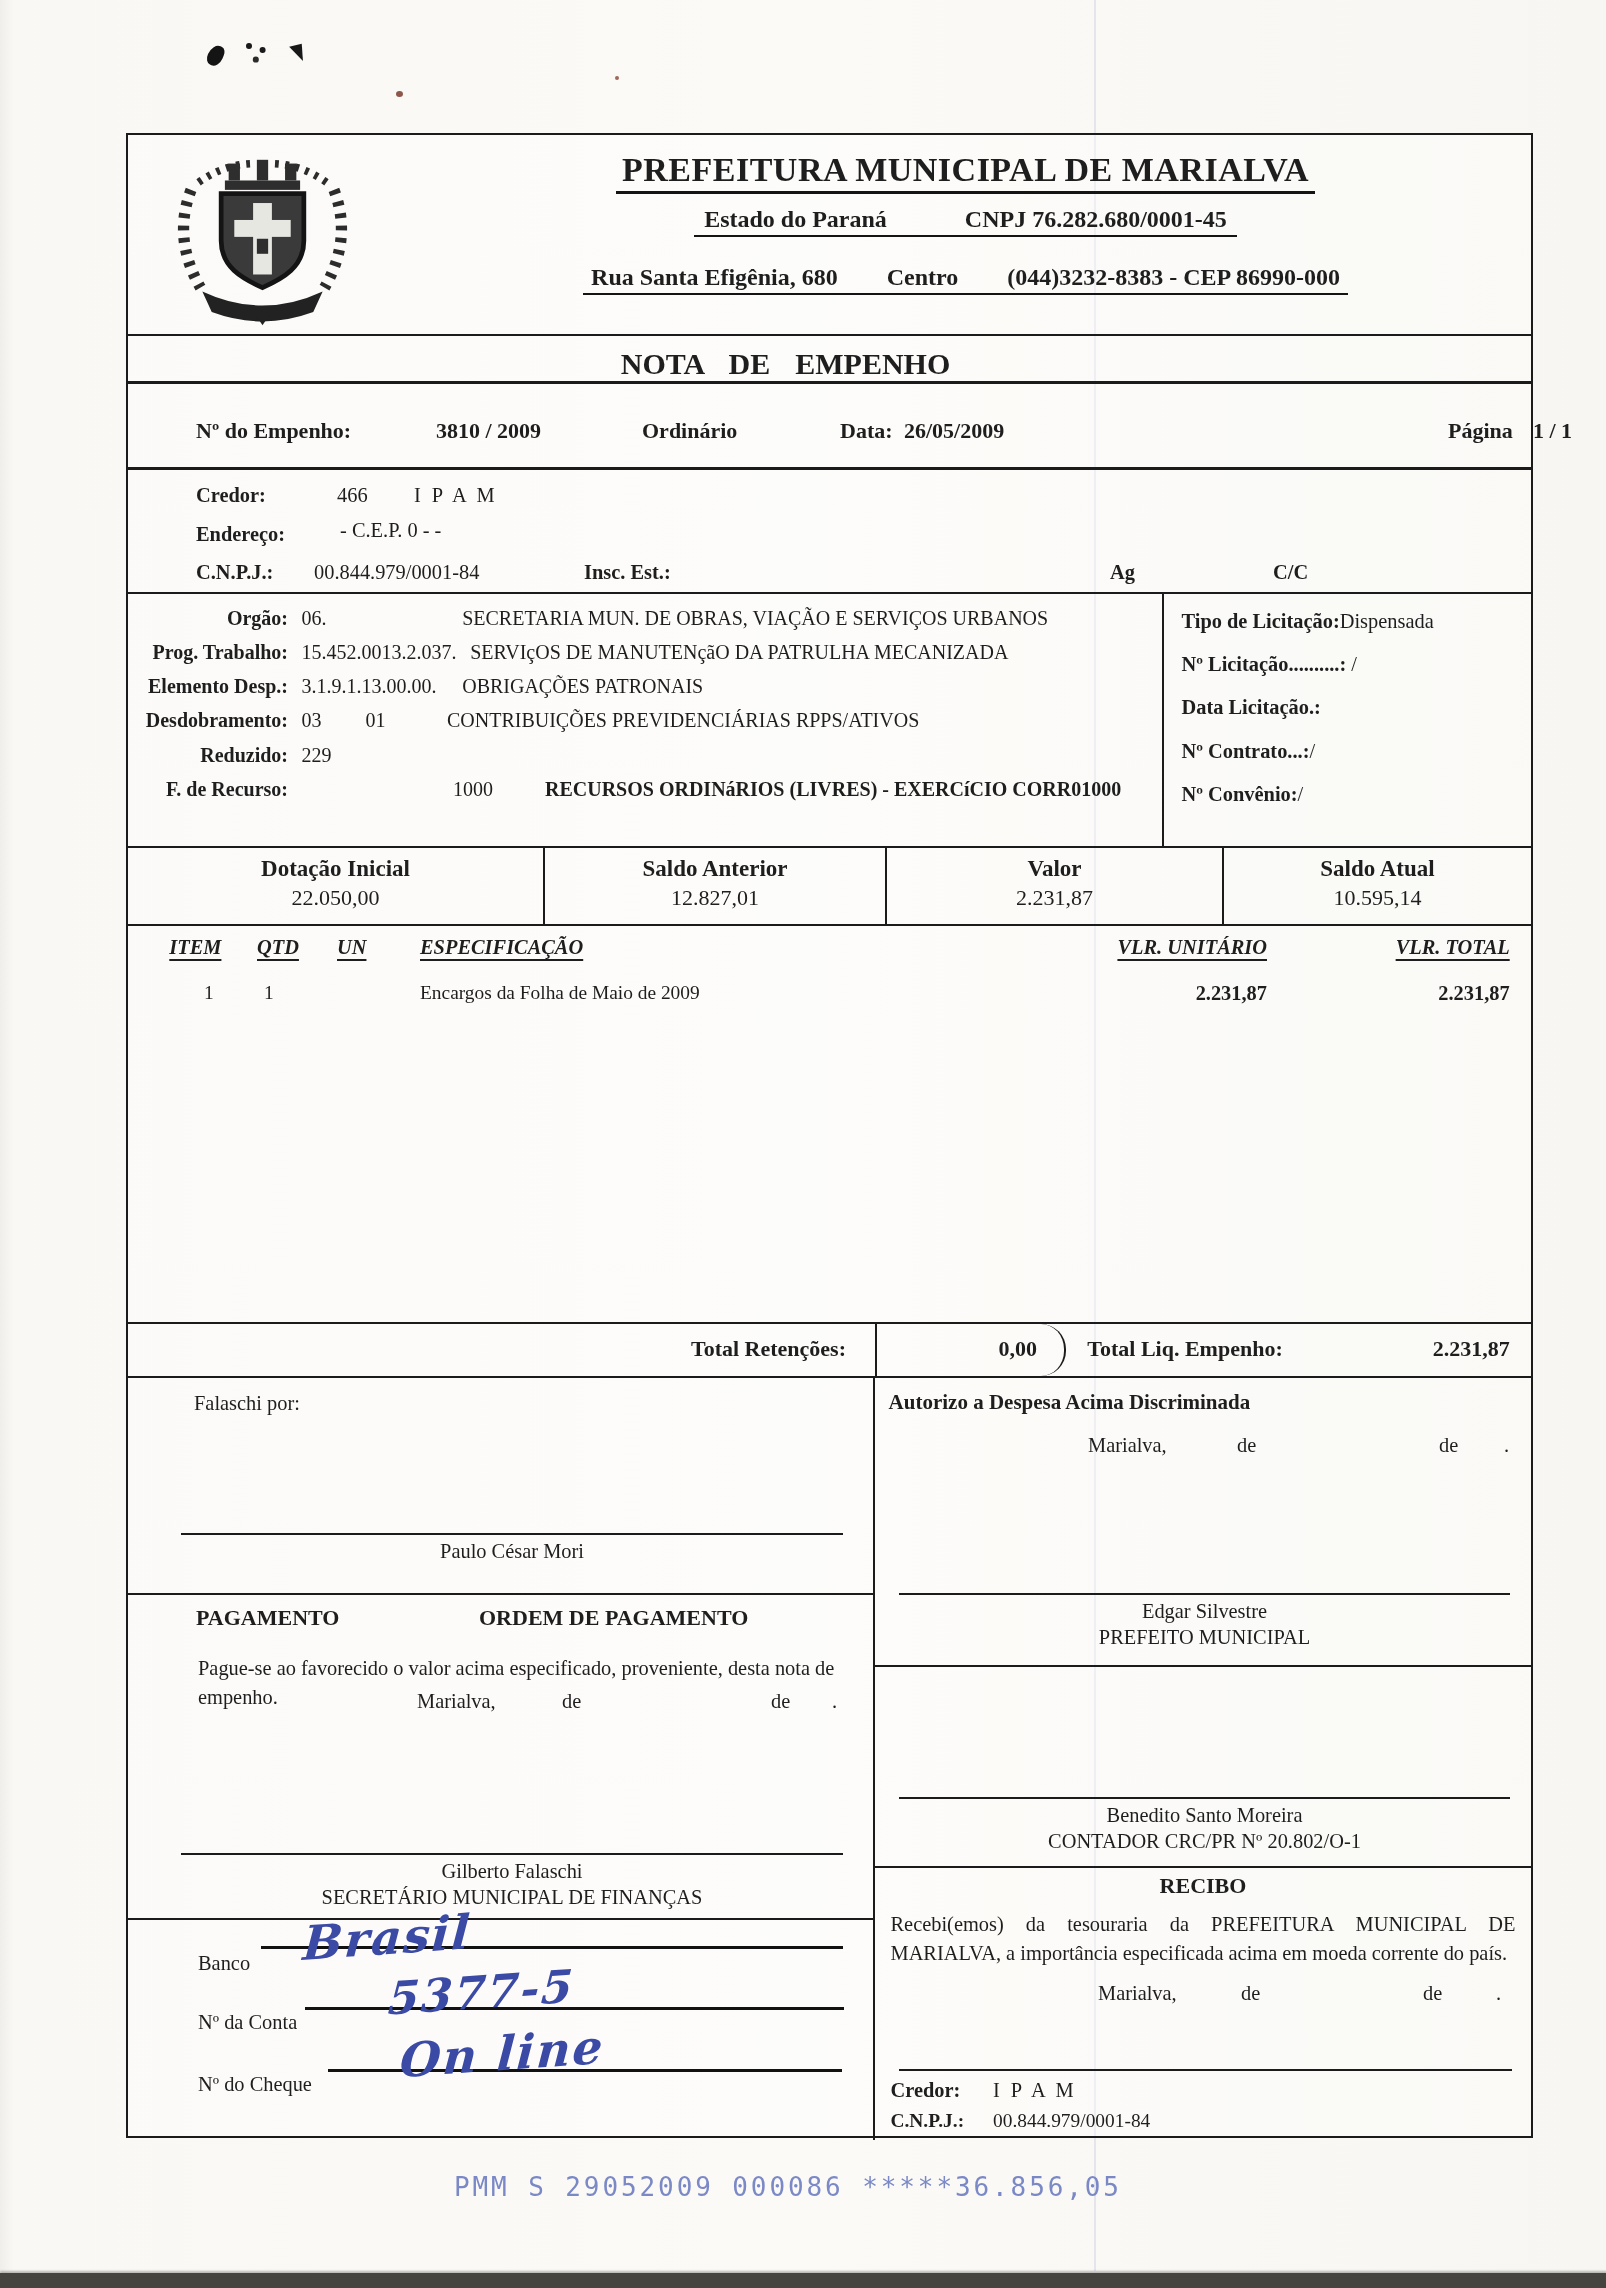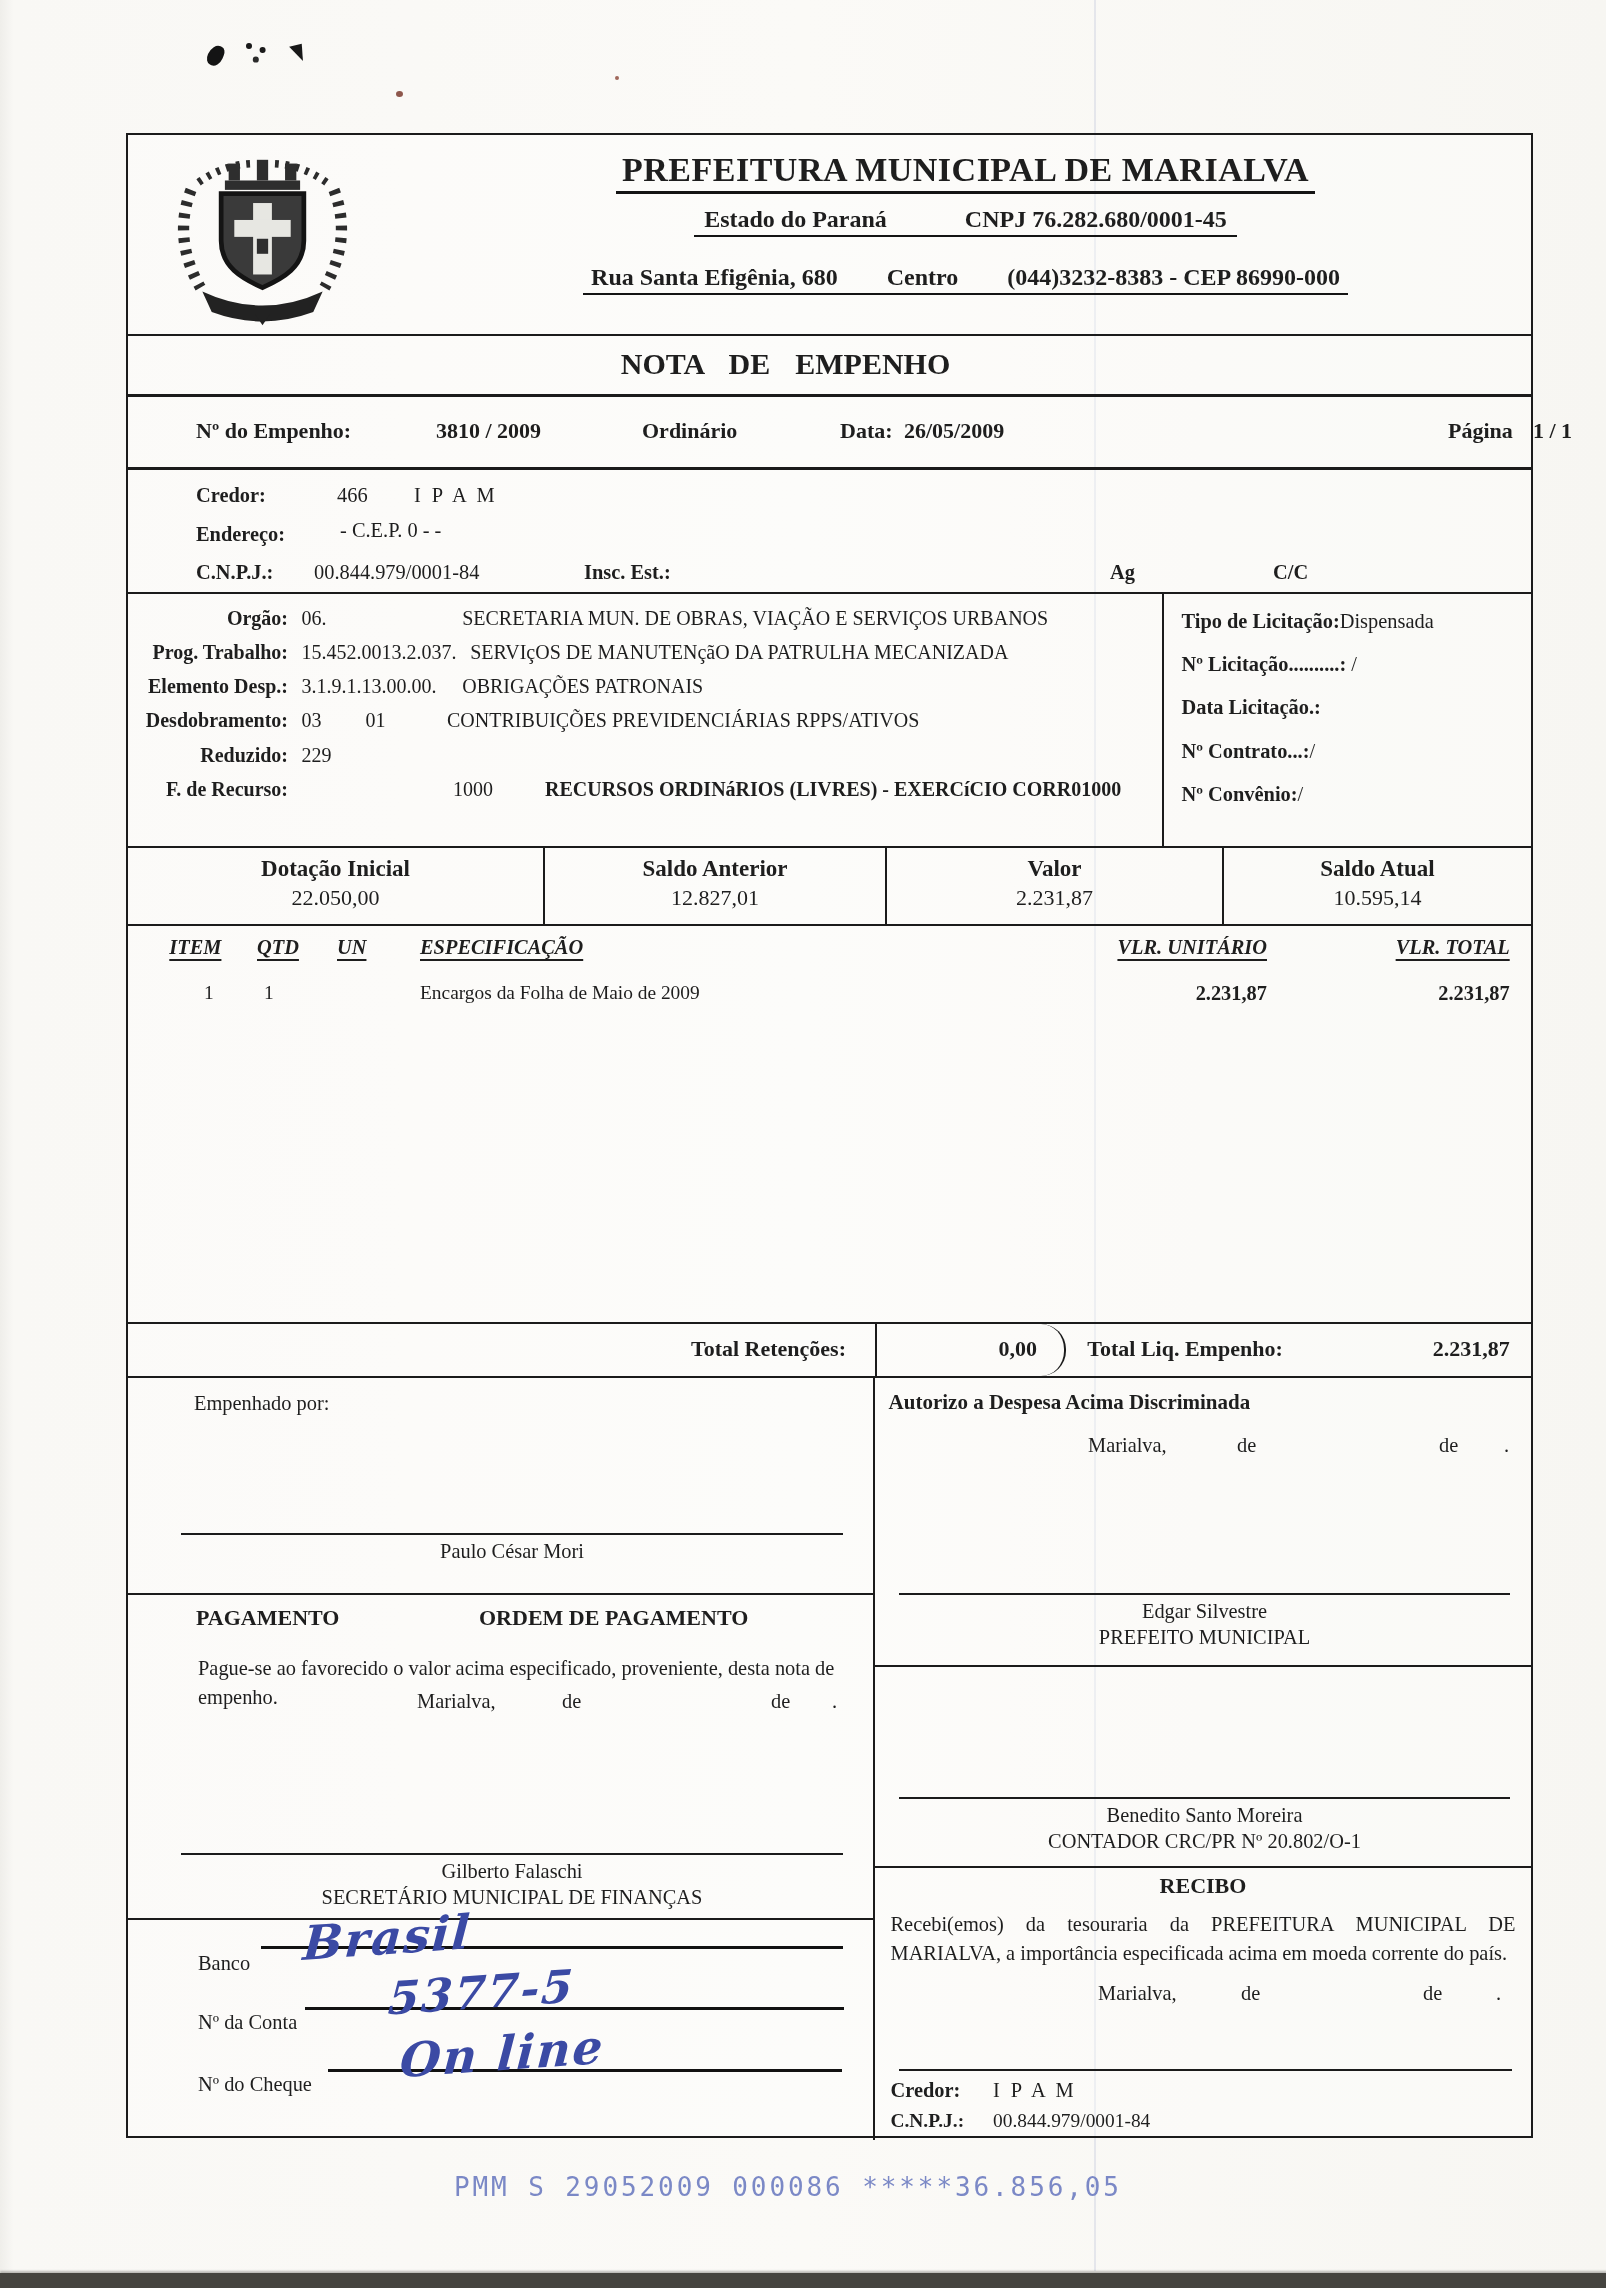--- a/index.html
+++ b/index.html
@@ -13,21 +13,21 @@
   .sec-header{top:0;height:199px;}
   .logo{position:absolute;left:19.4px;top:5.8px;width:231px;height:188px;}
   .header-text{margin-left:272px;text-align:center;padding-top:15.5px;}
   .h-title{display:inline-block;font-size:34px;font-weight:bold;border-bottom:3.9px solid #141414;padding:0 5.8px 2.9px 5.8px;letter-spacing:0.5px;}
   .h-line2{display:inline-block;margin-top:11.6px;font-size:24px;font-weight:bold;border-bottom:2.9px solid #141414;padding:0 9.7px 1.9px 9.7px;}
   .h-line2 .gap{margin-left:78px;}
   .h-line3{display:inline-block;margin-top:27px;font-size:24px;font-weight:bold;border-bottom:2.9px solid #141414;padding:0 7.8px 1.9px 7.8px;}
   .h-line3 .gap{margin-left:49px;}
 
   
-  .sec-notabar{top:199px;height:63px;border-top:2.9px solid #1b1b1b;border-bottom:3.9px solid #1b1b1b;
+  .sec-notabar{top:199px;height:50px;border-top:2.9px solid #1b1b1b;border-bottom:3.9px solid #1b1b1b;
                text-align:center;font-size:30px;font-weight:bold;line-height:56px;word-spacing:17.5px;padding-right:126px;padding-left:38px;}
 
   
   .sec-empenho{top:262px;height:73px;border-bottom:3.9px solid #1b1b1b;font-size:22px;font-weight:bold;}
   .sec-empenho span{position:absolute;top:21.3px;white-space:nowrap;}
 
   
   .sec-credor{top:335px;height:124px;border-bottom:2.9px solid #1b1b1b;font-size:20.4px;}
   .sec-credor span{position:absolute;white-space:nowrap;}
   .b{font-weight:bold;}
@@ -245,21 +245,21 @@
       <div class="tc2">0,00</div>
       <div class="tc3">
         <span>Total Liq. Empenho:</span>
         <span>2.231,87</span>
       </div>
     </div>
 
     <div class="sec-lower">
 
       <div class="pane-left">
-        <span class="abs fs21" style="left:66px;top:13.6px">Empenhado por:</span>
+        <span class="abs fs21" style="left:66px;top:13.6px">Falaschi por:</span>
 
         <div class="sigline" style="left:53px;top:155px;width:662px">
           <span>Paulo César Mori</span>
         </div>
 
         <div class="hline" style="top:215px"></div>
 
         <span class="abs b" style="left:68px;top:227px;font-size:22px">PAGAMENTO</span>
         <span class="abs b" style="left:351px;top:227px;font-size:22px">ORDEM DE PAGAMENTO</span>
 

